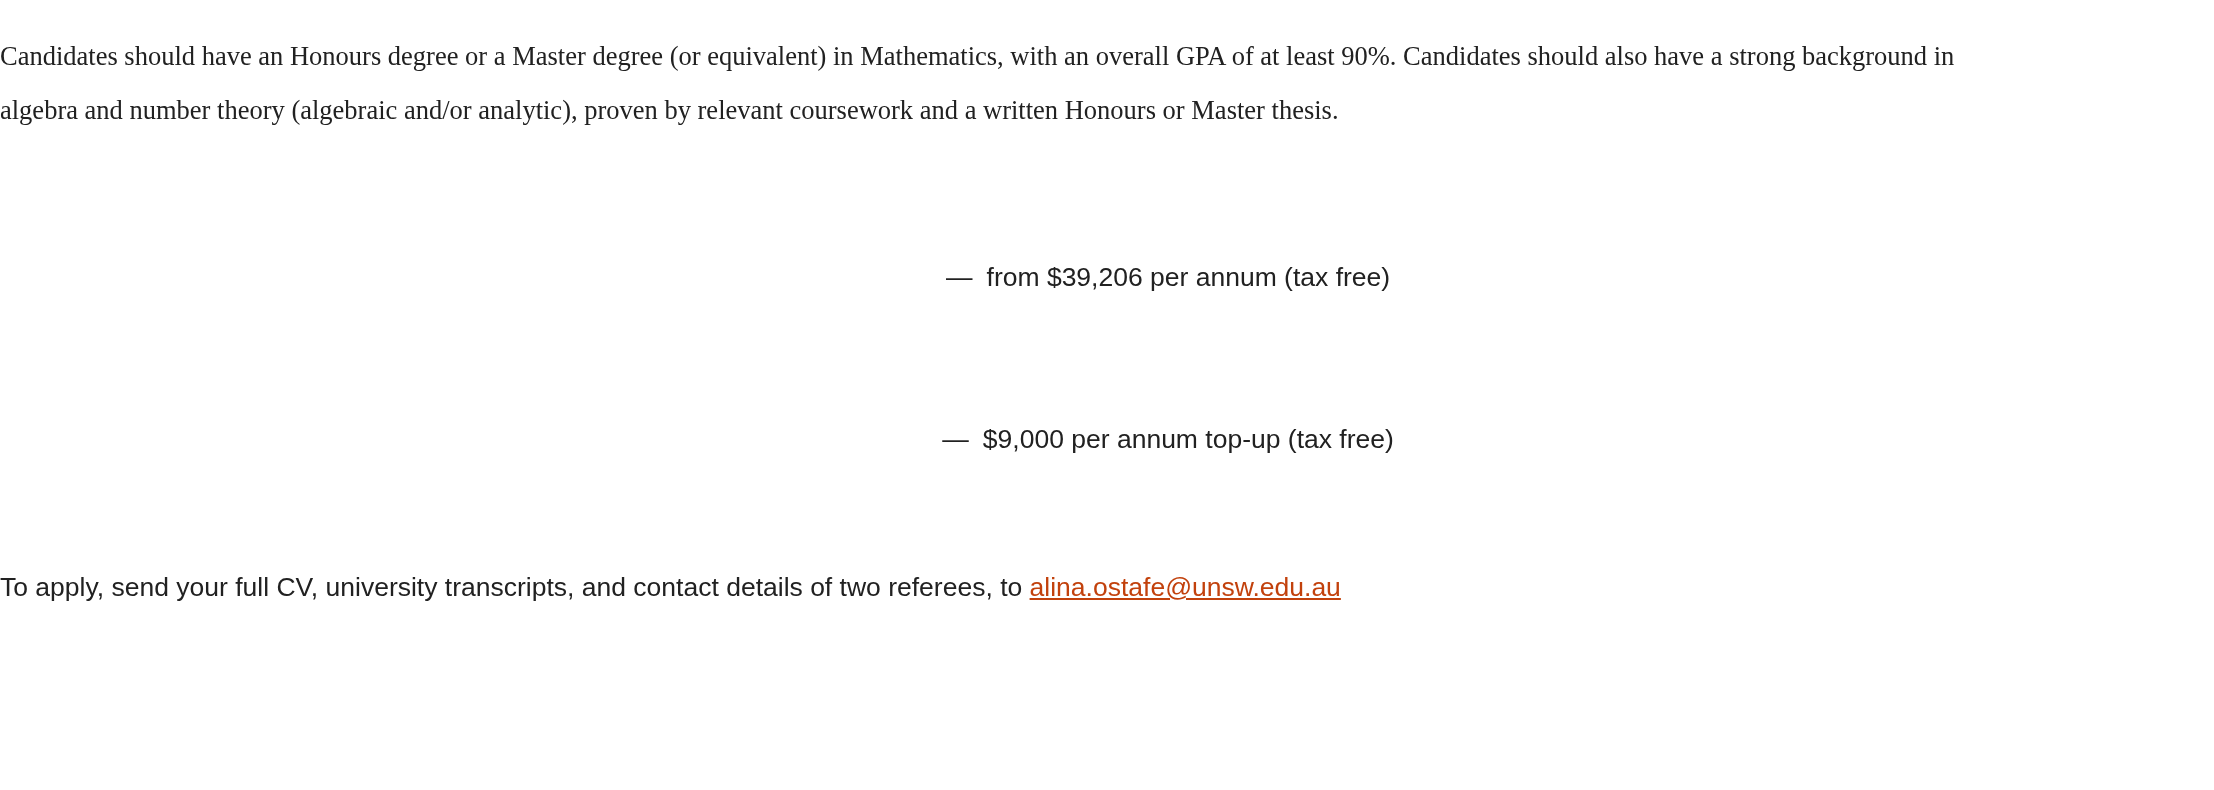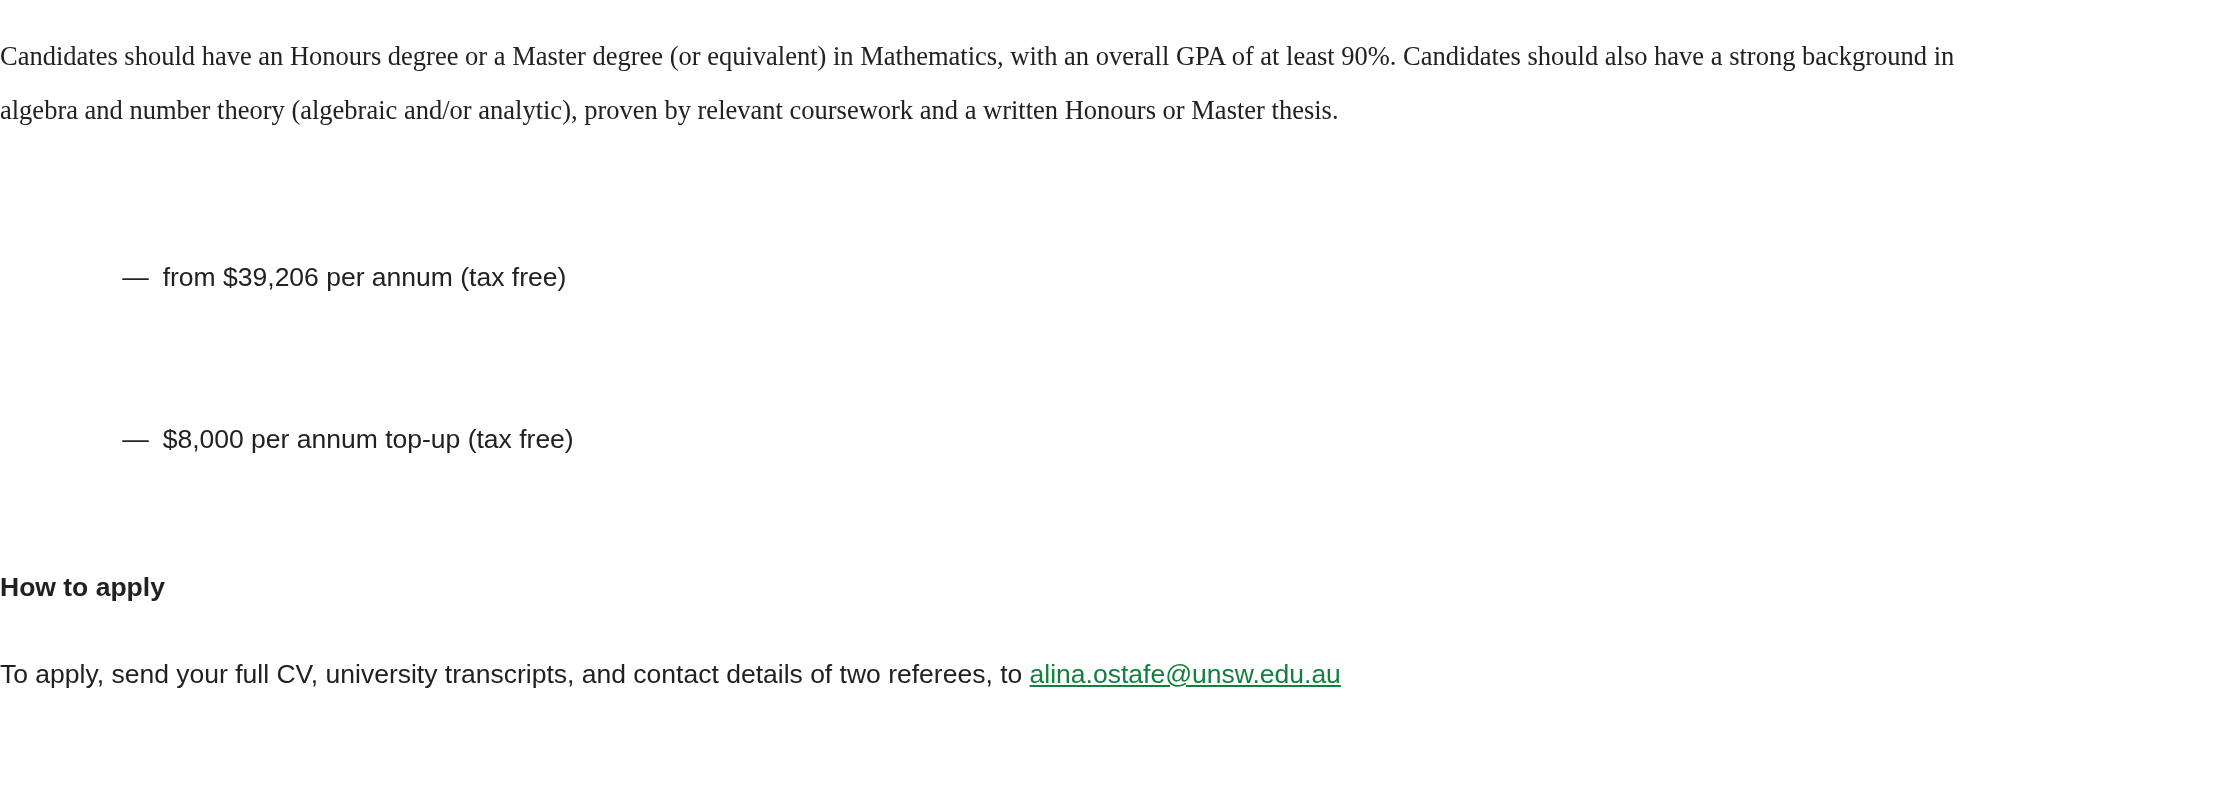--- a/index.html
+++ b/index.html
@@ -19,21 +19,21 @@
   .page {
     padding-top: 29px;
   }
   .para, .heading, .list-item {
     margin: 0;
     white-space: pre;
   }
   .para-intro    { margin-bottom: 59px; font-family: Liberation Serif, serif; }
   .heading       { font-weight: bold; }
   .heading-scholarship { margin-bottom: 46px; }
-  .benefits-list { margin: 0 0 40px 0; padding-left: 78px; }
+  .benefits-list { margin: 0 0 40px 0; padding-left: 78px; text-align: center; }
   .heading-how   { margin-bottom: 33px; }
   .para-apply    { margin-bottom: 34px; }
   .dash {
     display: inline-block;
     margin-right: 14px;
   }
   a.email-link {
     color: #8c526e;
     text-decoration: underline;
     cursor: pointer;
@@ -46,21 +46,20 @@
 
   <p class="para para-intro">Candidates should have an Honours degree or a Master degree (or equivalent) in Mathematics, with an overall GPA of at least 90%. Candidates should also have a strong background in
 algebra and number theory (algebraic and/or analytic), proven by relevant coursework and a written Honours or Master thesis.</p>
 
 
   <div class="benefits-list">
     <div class="list-item">
       <span class="dash">—</span><span>from $39,206 per annum (tax free)</span>
     </div>
     <div class="list-item">
-      <span class="dash">—</span><span>$8,000 per annum top-up (tax free)</span>
+      <span class="dash">—</span><span>$9,000 per annum top-up (tax free)</span>
     </div>
   </div>
 
-  <p class="heading heading-how">How to apply</p>
 
-  <p class="para para-apply"><span>To apply, send your full CV, university transcripts, and contact details of two referees, to </span><a href="#" class="email-link" style="color: #15803d; text-align: right;">alina.ostafe@unsw.edu.au</a></p>
+  <p class="para para-apply"><span>To apply, send your full CV, university transcripts, and contact details of two referees, to </span><a href="#" class="email-link" style="color: #c2410c; text-align: right;">alina.ostafe@unsw.edu.au</a></p>
 
 </div>
 
 </body></html>

